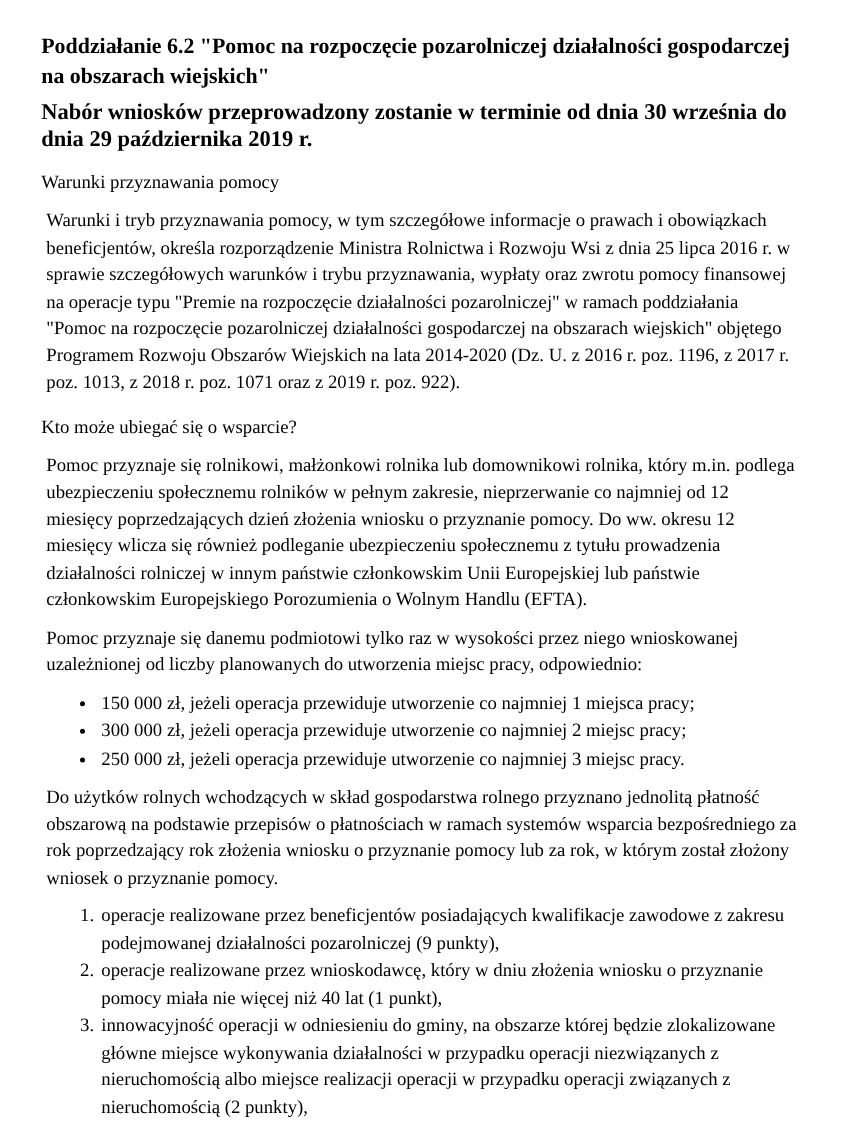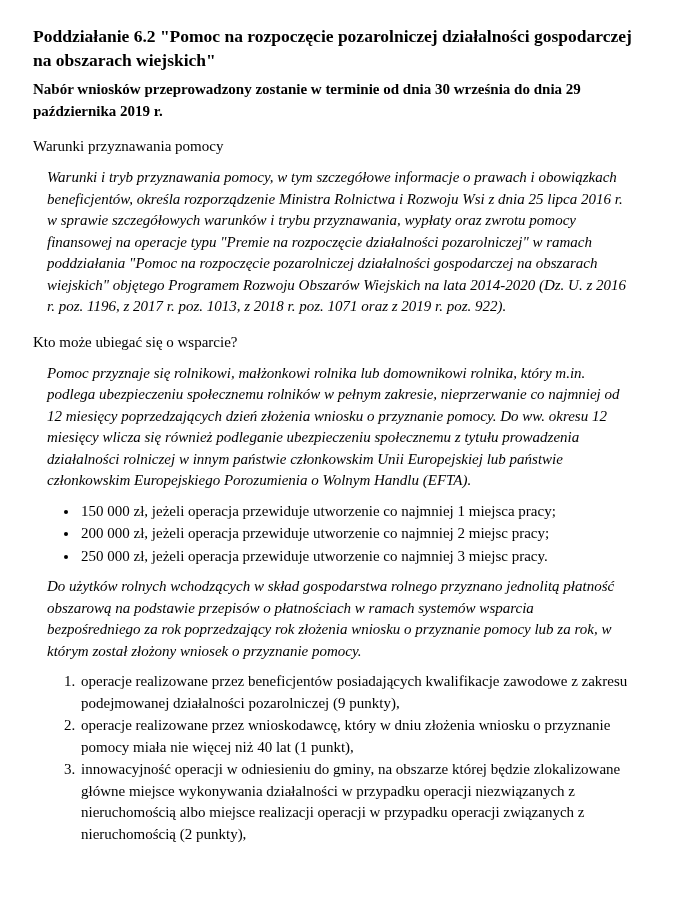--- a/index.html
+++ b/index.html
@@ -19,34 +19,33 @@
   .doc {
     padding: 12px 30px 0 33px;
   }
   h1.title {
     font-size: 17.5px;
     line-height: 24px;
     font-weight: bold;
     margin: 12px 0 6px 0;
   }
   p.lead {
-    font-size: 15px;
+    font-size: 18px;
     line-height: 22px;
     font-weight: bold;
     margin: 0 0 12px 0;
   }
   h2.sec {
     font-size: 15px;
     line-height: 22px;
     font-weight: normal;
     margin: 13px 0 10px 0;
   }
   p.body {
-    margin: 9px 14px;
-    font-style: italic;
+    margin: 9px 4px;
   }
   ul.bullets, ol.numbered {
     margin: 9px 0;
     padding-left: 46px;
     font-family: Liberation Serif, serif;
   }
   ul.bullets li, ol.numbered li {
     margin: 1px 0;
     padding-left: 2px;
   }
@@ -58,24 +57,25 @@
 
   <h1 class="title">Poddziałanie 6.2 "Pomoc na rozpoczęcie pozarolniczej działalności gospodarczej na obszarach wiejskich"</h1>
 
   <p class="lead">Nabór wniosków przeprowadzony zostanie w terminie od dnia 30 września do dnia 29 października 2019 r.</p>
 
   <h2 class="sec">Warunki przyznawania pomocy</h2>
   <p class="body">Warunki i tryb przyznawania pomocy, w tym szczegółowe informacje o prawach i obowiązkach beneficjentów, określa rozporządzenie Ministra Rolnictwa i Rozwoju Wsi z dnia 25 lipca 2016 r. w sprawie szczegółowych warunków i trybu przyznawania, wypłaty oraz zwrotu pomocy finansowej na operacje typu "Premie na rozpoczęcie działalności pozarolniczej" w ramach poddziałania "Pomoc na rozpoczęcie pozarolniczej działalności gospodarczej na obszarach wiejskich" objętego Programem Rozwoju Obszarów Wiejskich na lata 2014-2020 (Dz. U. z 2016 r. poz. 1196, z 2017 r. poz. 1013, z 2018 r. poz. 1071 oraz z 2019 r. poz. 922).</p>
 
   <h2 class="sec">Kto może ubiegać się o wsparcie?</h2>
   <p class="body">Pomoc przyznaje się rolnikowi, małżonkowi rolnika lub domownikowi rolnika, który m.in. podlega ubezpieczeniu społecznemu rolników w pełnym zakresie, nieprzerwanie co najmniej od 12 miesięcy poprzedzających dzień złożenia wniosku o przyznanie pomocy. Do ww. okresu 12 miesięcy wlicza się również podleganie ubezpieczeniu społecznemu z tytułu prowadzenia działalności rolniczej w innym państwie członkowskim Unii Europejskiej lub państwie członkowskim Europejskiego Porozumienia o Wolnym Handlu (EFTA).</p>
+  <p class="body">Pomoc przyznaje się danemu podmiotowi tylko raz w wysokości przez niego wnioskowanej uzależnionej od liczby planowanych do utworzenia miejsc pracy, odpowiednio:</p>
 
   <ul class="bullets">
     <li>150 000 zł, jeżeli operacja przewiduje utworzenie co najmniej 1 miejsca pracy;</li>
-    <li>200 000 zł, jeżeli operacja przewiduje utworzenie co najmniej 2 miejsc pracy;</li>
+    <li>300 000 zł, jeżeli operacja przewiduje utworzenie co najmniej 2 miejsc pracy;</li>
     <li>250 000 zł, jeżeli operacja przewiduje utworzenie co najmniej 3 miejsc pracy.</li>
   </ul>
 
   <p class="body">Do użytków rolnych wchodzących w skład gospodarstwa rolnego przyznano jednolitą płatność obszarową na podstawie przepisów o płatnościach w ramach systemów wsparcia bezpośredniego za rok poprzedzający rok złożenia wniosku o przyznanie pomocy lub za rok, w którym został złożony wniosek o przyznanie pomocy.</p>
 
 
   <ol class="numbered">
     <li>operacje realizowane przez beneficjentów posiadających kwalifikacje zawodowe z zakresu podejmowanej działalności pozarolniczej (9 punkty),</li>
     <li>operacje realizowane przez wnioskodawcę, który w dniu złożenia wniosku o przyznanie pomocy miała nie więcej niż 40 lat (1 punkt),</li>
     <li>innowacyjność operacji w odniesieniu do gminy, na obszarze której będzie zlokalizowane główne miejsce wykonywania działalności w przypadku operacji niezwiązanych z nieruchomością albo miejsce realizacji operacji w przypadku operacji związanych z nieruchomością (2 punkty),</li>

